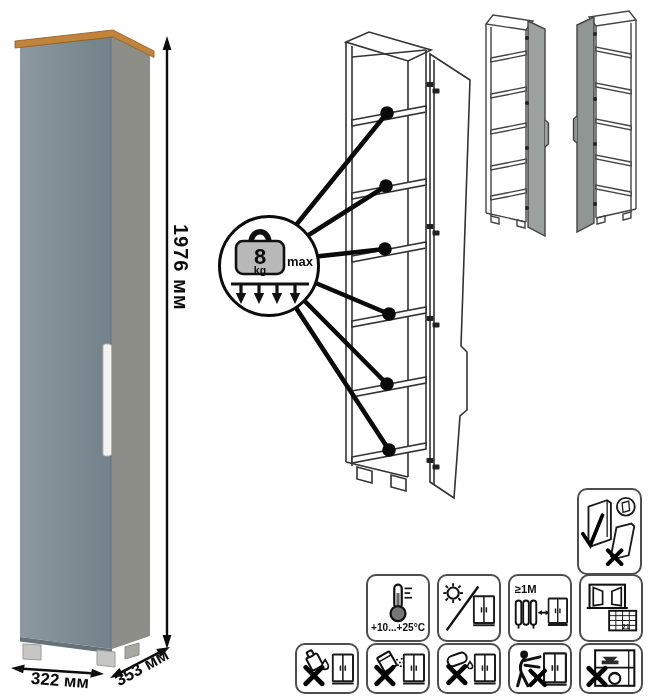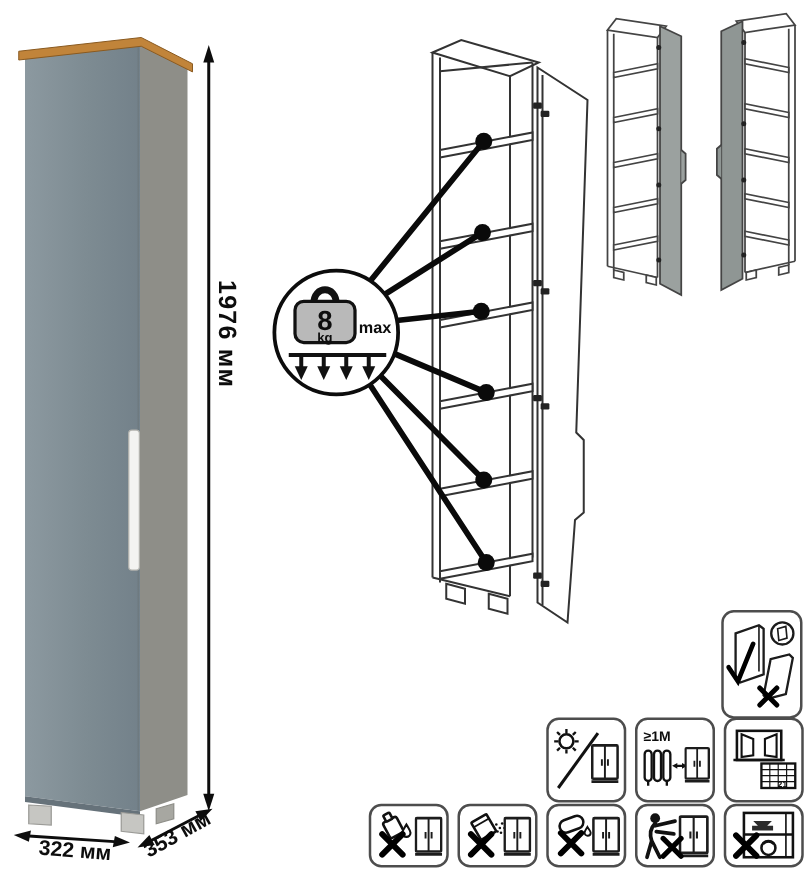--- a/index.html
+++ b/index.html
@@ -195,20 +195,31 @@
       <polygon points="8,12 28,5 32,8 32,47 12,54 8,51" fill="#fff" stroke="#1c1c1c" stroke-width="2"></polygon>
       <line x1="28" y1="5.5" x2="28" y2="44.5" stroke="#1c1c1c" stroke-width="1.4"></line>
       <path d="M2,41 L10,53 L23,21" fill="none" stroke="#000" stroke-width="4" stroke-linecap="round"></path>
       <circle cx="48" cy="12" r="9.5" fill="#fff" stroke="#1c1c1c" stroke-width="2"></circle>
       <polygon points="44,8 51,6 52,16 45,18" fill="#fff" stroke="#1c1c1c" stroke-width="1.4"></polygon>
       <polygon points="38,34 54,30 57,33 51,64 35,68 32,65" fill="#fff" stroke="#1c1c1c" stroke-width="2"></polygon>
       <use href="#xm" xlink:href="#xm" x="26" y="56" width="20" height="20"></use>
     </svg>
   </div>
 
+  <div class="cell" style="left:366px;top:574px;width:64px;height:68px">
+    <svg width="56" height="54" viewBox="0 0 60 56">
+      <rect x="26" y="3" width="8" height="25" rx="4" fill="#fff" stroke="#111" stroke-width="2.4"></rect>
+      <line x1="30" y1="12" x2="30" y2="27" stroke="#666" stroke-width="3.4"></line>
+      <circle cx="30" cy="34" r="8" fill="#777" stroke="#111" stroke-width="2.4"></circle>
+      <line x1="37" y1="7" x2="45" y2="7" stroke="#111" stroke-width="1.8"></line>
+      <line x1="37" y1="12" x2="43" y2="12" stroke="#111" stroke-width="1.8"></line>
+      <line x1="37" y1="17" x2="45" y2="17" stroke="#111" stroke-width="1.8"></line>
+      <text class="svgtext" x="30" y="53" font-size="10.8" text-anchor="middle">+10...+25°C</text>
+    </svg>
+  </div>
   <div class="cell" style="left:437px;top:574px;width:64px;height:68px">
     <svg width="56" height="54" viewBox="0 0 60 56">
       <circle cx="13" cy="12" r="6" fill="#fff" stroke="#111" stroke-width="2.2"></circle>
       <g stroke="#111" stroke-width="2">
         <line x1="13" y1="1.5" x2="13" y2="5"></line>
           <line x1="13" y1="19" x2="13" y2="22.5"></line>
         <line x1="2.5" y1="12" x2="6" y2="12"></line>
           <line x1="20" y1="12" x2="23.5" y2="12"></line>
         <line x1="5" y1="4" x2="7.5" y2="6.5"></line>
           <line x1="18.5" y1="17.5" x2="21" y2="20"></line>

